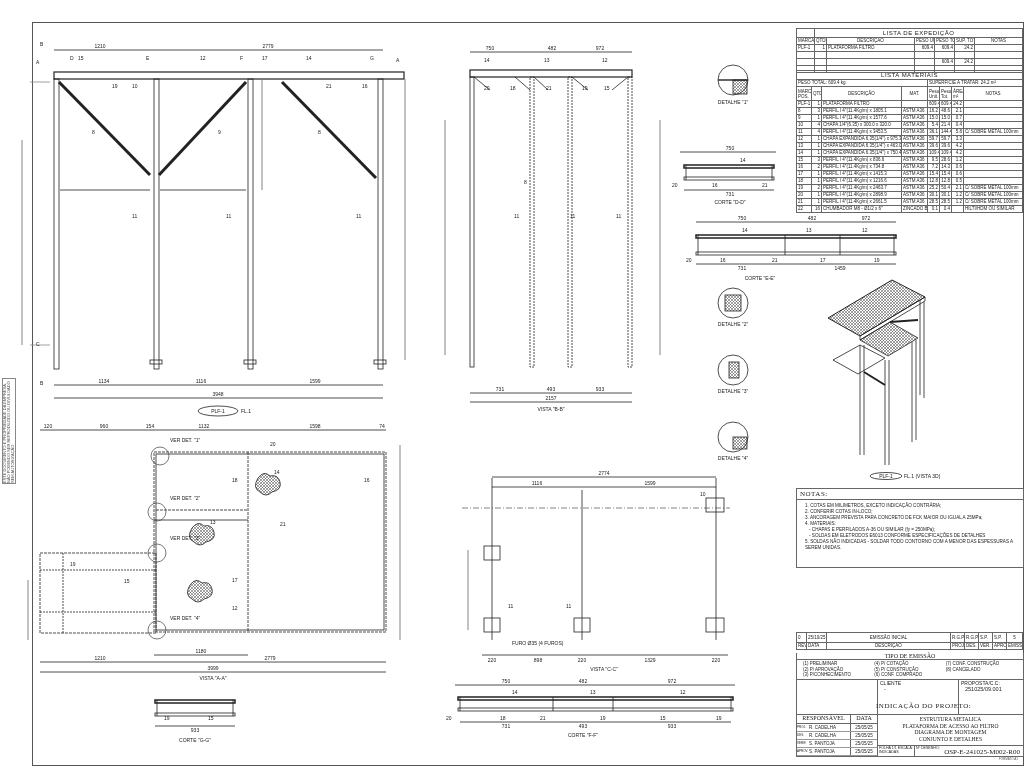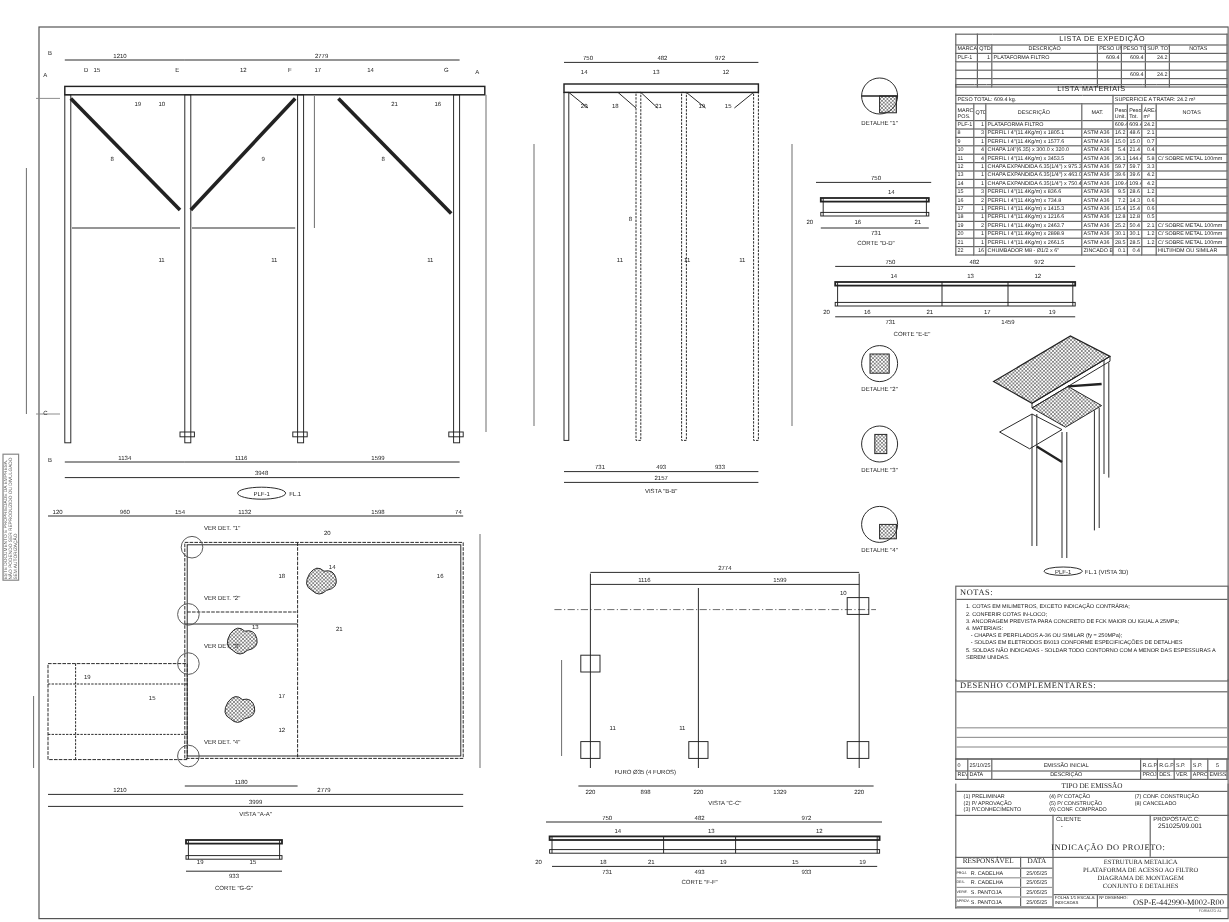--- a/index.html
+++ b/index.html
@@ -642,26 +642,20 @@
       <div style="line-height:6px;font-size:4.6px"><span>1.</span> <span>COTAS EM MILIMETROS, EXCETO INDICAÇÃO CONTRÁRIA;</span></div>
       <div style="line-height:6px;font-size:4.6px"><span>2.</span> <span>CONFERIR COTAS IN-LOCO;</span></div>
       <div style="line-height:6px;font-size:4.6px"><span>3.</span> <span>ANCORAGEM PREVISTA PARA CONCRETO DE FCK MAIOR OU IGUAL A 25MPa;</span></div>
       <div style="line-height:6px;font-size:4.6px"><span>4.</span> <span>MATERIAIS:</span></div>
       <div style="line-height:6px;font-size:4.6px;padding-left:4px"><span>-</span> <span>CHAPAS E PERFILADOS A-36 OU SIMILAR (fy = 250MPa);</span></div>
       <div style="line-height:6px;font-size:4.6px;padding-left:4px"><span>-</span> <span>SOLDAS EM ELETRODOS E6013 CONFORME ESPECIFICAÇÕES DE DETALHES</span></div>
       <div style="line-height:6px;font-size:4.6px"><span>5.</span> <span>SOLDAS NÃO INDICADAS - SOLDAR TODO CONTORNO COM A MENOR DAS ESPESSURAS A SEREM UNIDAS.</span></div>
     </div>
   </div>
 
-  <div class="comp">
-    <div class="title">DESENHO COMPLEMENTARES:</div>
-    <div style="position:absolute;top:40px;left:0;right:0;border-top:1px solid #999"></div>
-    <div style="position:absolute;top:48px;left:0;right:0;border-top:1px solid #999"></div>
-    <div style="position:absolute;top:56px;left:0;right:0;border-top:1px solid #999"></div>
-  </div>
 
   <div class="rev">
     <table class="tbl">
       <colgroup>
           <col style="width:10px">
           <col style="width:20px">
           <col style="width:124px">
           <col style="width:14px">
           <col style="width:14px">
           <col style="width:14px">
@@ -760,19 +754,19 @@
         <div>DIAGRAMA DE MONTAGEM</div>
         <div>CONJUNTO E DETALHES</div>
       </div>
       <div class="foot">
         <div class="f1">
           <div>FOLHA 1/1 ESCALA:</div>
           <div>INDICADAS</div>
         </div>
         <div class="f2">
           <div>Nº DESENHO:</div>
-          <div class="dwg">OSP-E-442990-M002-R00</div>
+          <div class="dwg">OSP-E-241025-M002-R00</div>
         </div>
       </div>
     </div>
   </div>
   <div class="fmt">FORMATO A1</div>
 </div>
 
 </body></html>

